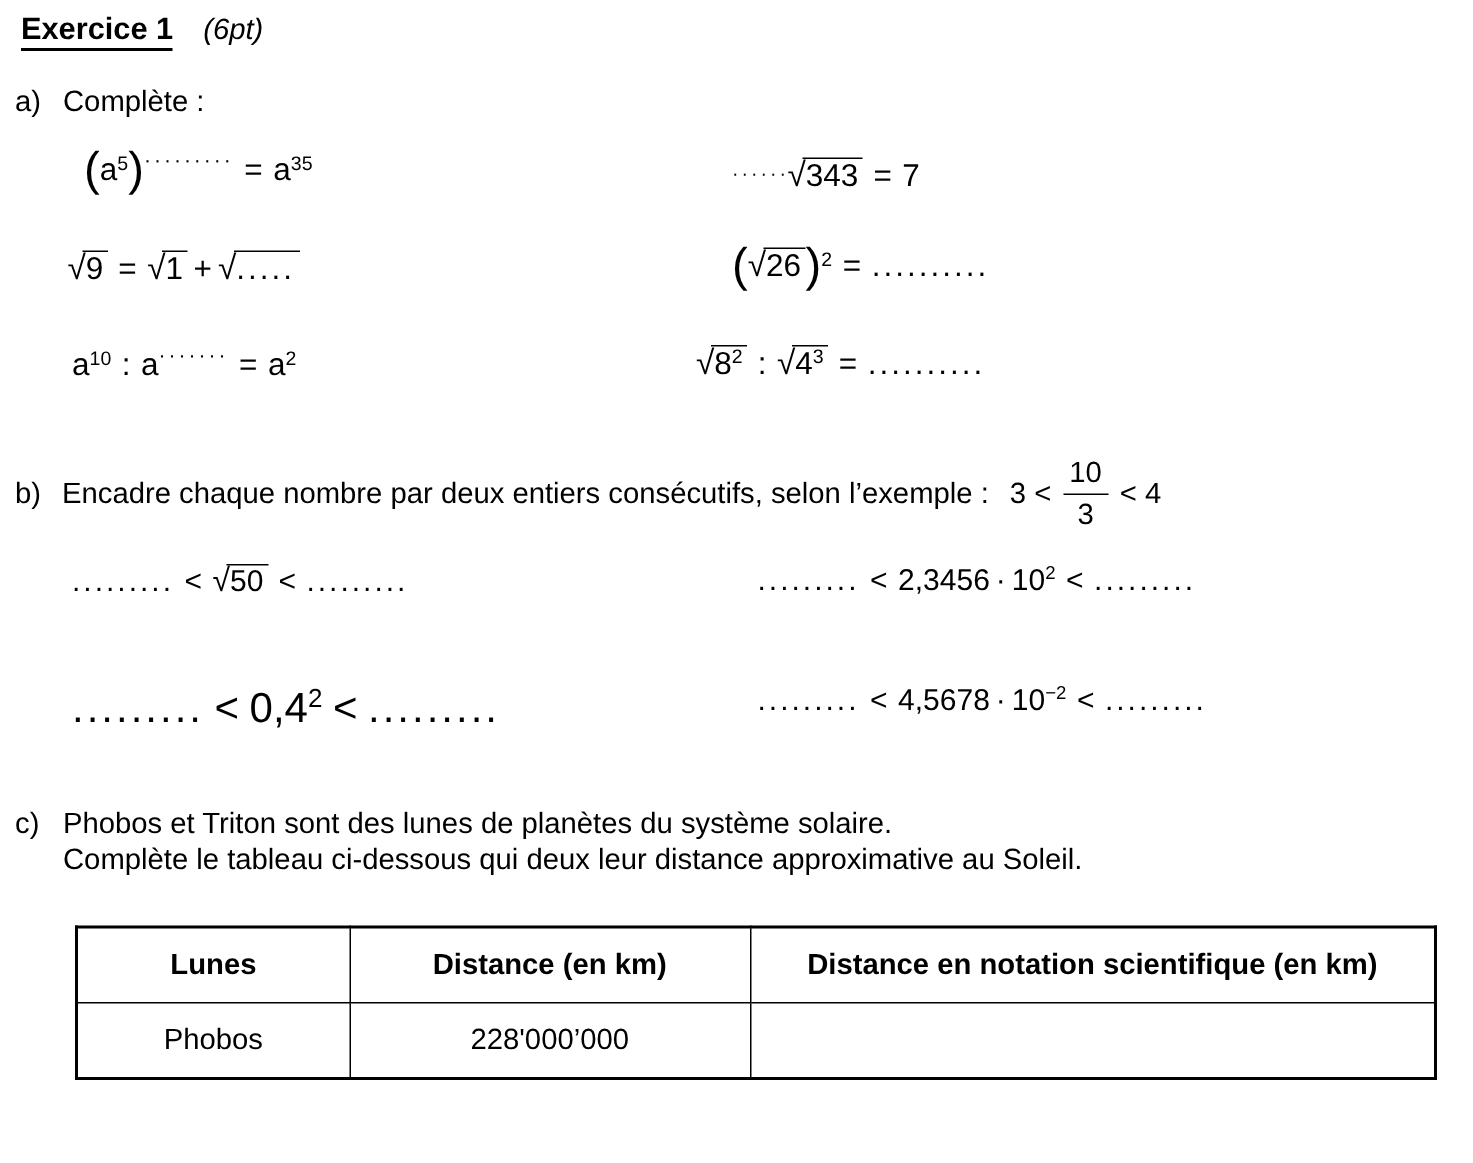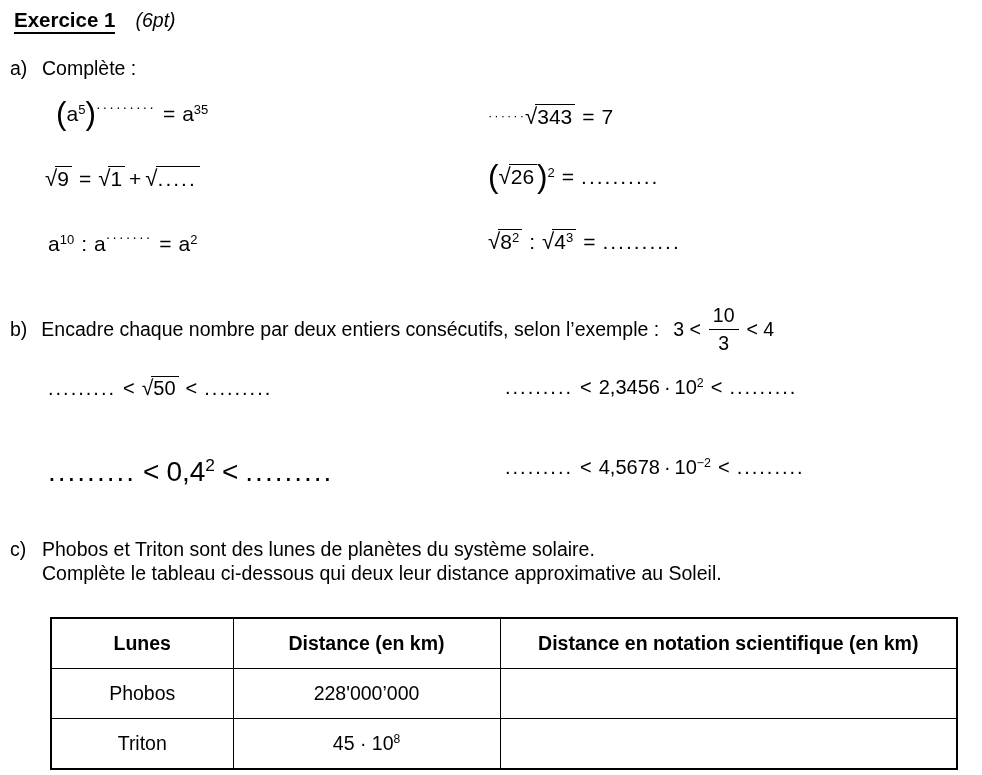--- a/index.html
+++ b/index.html
@@ -63,21 +63,21 @@
 </div>
 
 <div class="abs math" style="left:488px;top:164px;">
   <span class="paren">(</span><span class="sqrt"><span class="rsign"></span><span class="rbar">26</span></span><span class="paren">)</span><span class="sup">2</span><span class="op">=</span><span class="dots-base">..........</span>
 </div>
 
 <div class="abs math" style="left:48px;top:232px;">
   <span>a</span><span class="sup">10</span><span class="op">:</span><span>a</span><span class="dots-sup">·······</span><span class="op">=</span><span>a</span><span class="sup">2</span>
 </div>
 
-<div class="abs math" style="left:488px;top:229px;text-align:center;">
+<div class="abs math" style="left:464px;top:229px;text-align:center;">
   <span class="sqrt"><span class="rsign"></span><span class="rbar"><span>8</span><span class="sup">2</span></span></span><span class="op">:</span><span class="sqrt"><span class="rsign"></span><span class="rbar"><span>4</span><span class="sup">3</span></span></span><span class="op">=</span><span class="dots-base">..........</span>
 </div>
 
 <div class="abs body-text flexline" style="left:10px;top:300px;height:58px;">
   <span>b)</span>
   <span style="margin-left:14px;">Encadre chaque nombre par deux entiers consécutifs, selon l’exemple :</span>
   <span style="margin-left:14px;">3 &lt;</span>
   <span class="frac">
       <span class="num">10</span>
       <span class="den">3</span>
@@ -116,20 +116,15 @@
         <tr>
       <th>Lunes</th>
       <th>Distance (en km)</th>
       <th>Distance en notation scientifique (en km)</th>
     </tr>
     <tr>
       <td>Phobos</td>
       <td><span>228'000’000</span><span class="sup"></span></td>
       <td></td>
     </tr>
-    <tr>
-      <td>Triton</td>
-      <td><span>45 · 10</span><span class="sup">8</span></td>
-      <td></td>
-    </tr>
   </tbody>
     </table>
 </div>
 
 </body></html>

